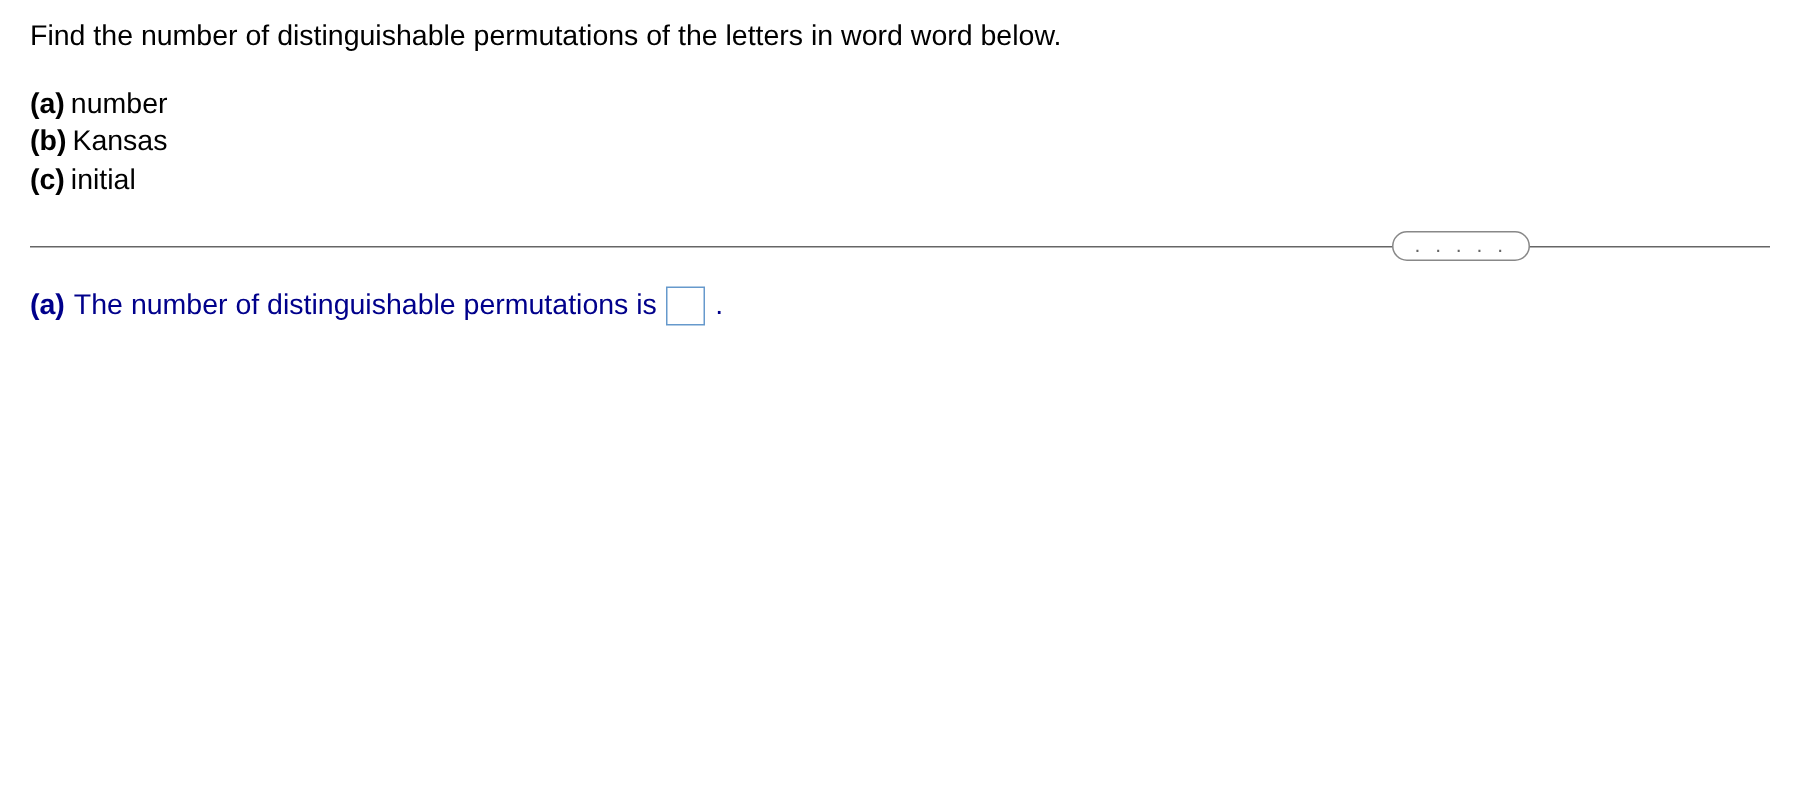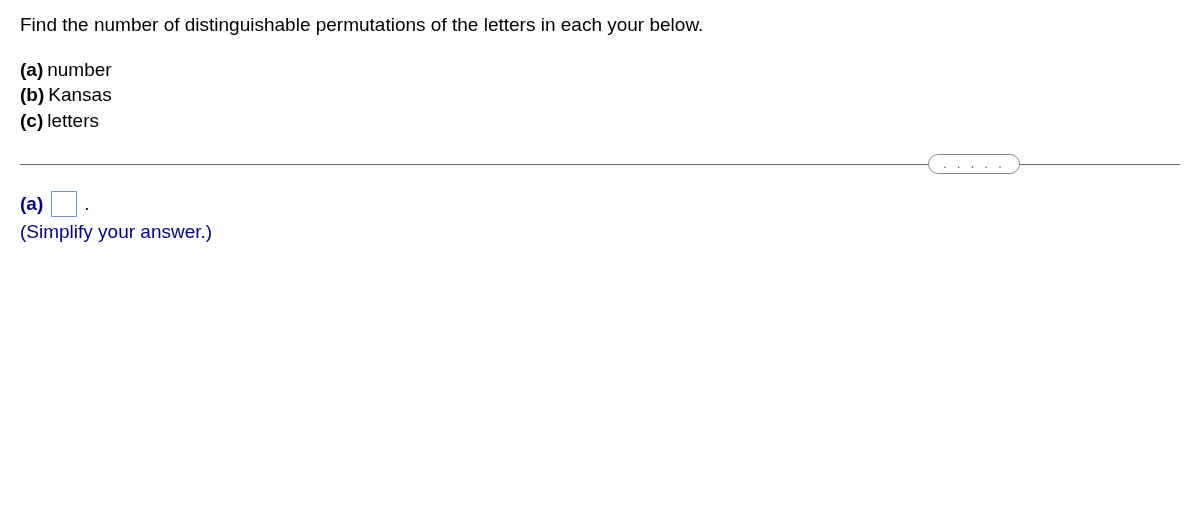--- a/index.html
+++ b/index.html
@@ -84,42 +84,42 @@
     .answer-period {
       margin-left: 1px;
     }
     .simplify-note {
       color: #00008b;
     }
   </style>
 </head>
 <body>
 
-<div class="question-intro">Find the number of distinguishable permutations of the letters in each your below.</div>
+<div class="question-intro">Find the number of distinguishable permutations of the letters in word word below.</div>
 
 <div class="parts-list">
   <div class="part-item">
     <span class="part-label">(a)</span>
     <span>number</span>
   </div>
   <div class="part-item">
     <span class="part-label">(b)</span>
     <span>Kansas</span>
   </div>
   <div class="part-item">
     <span class="part-label">(c)</span>
-    <span>letters</span>
+    <span>initial</span>
   </div>
 </div>
 
 <div class="divider-row">
   <div class="divider-line"></div>
   <div class="dots-pill">. . . . .</div>
 </div>
 
 <div class="answer-block">
   <div class="answer-line">
     <span class="answer-part-label">(a)</span>
+    <span>The number of distinguishable permutations is</span>
     <input type="text" class="answer-input" value="" style="">
     <span class="answer-period">.</span>
   </div>
-  <div class="simplify-note">(Simplify your answer.)</div>
 </div>
 
 </body></html>

